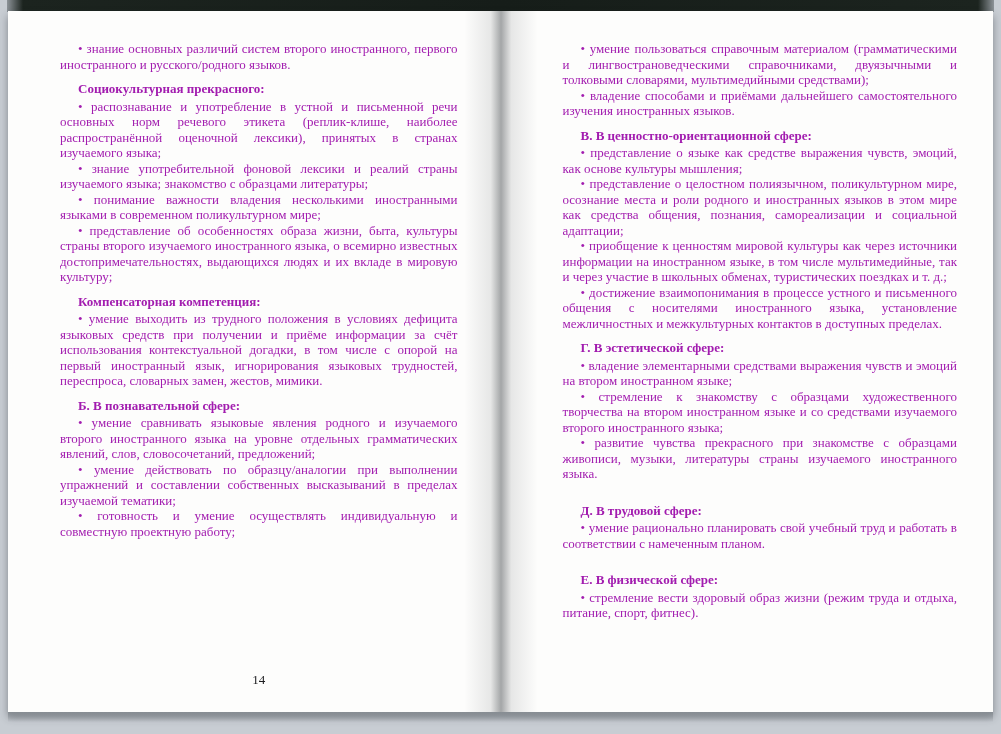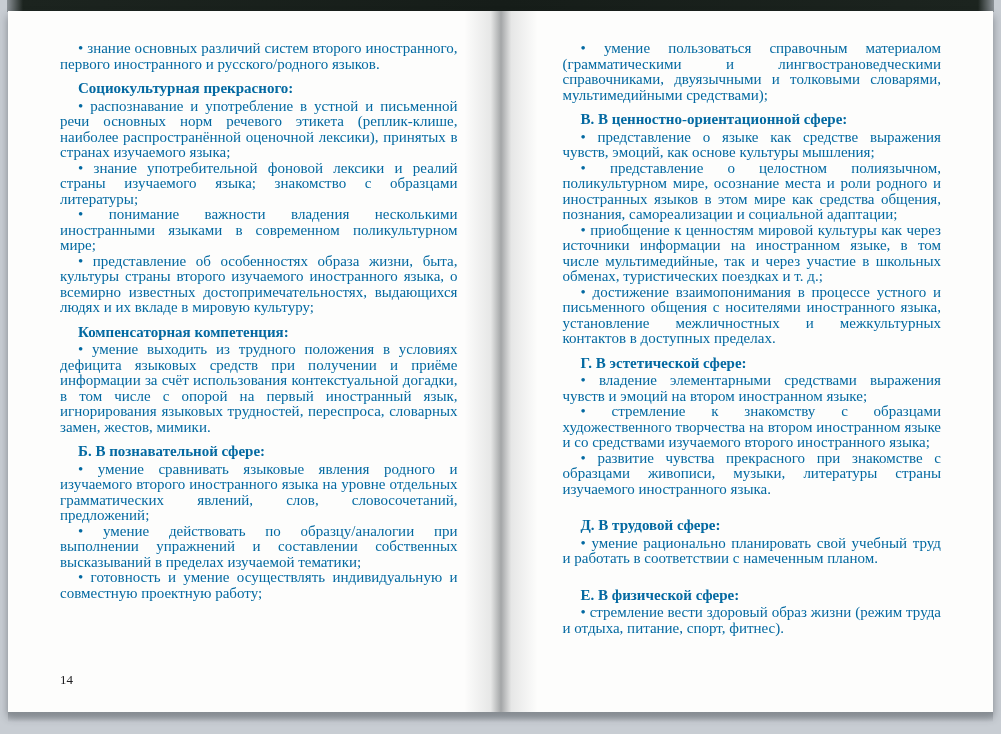--- a/index.html
+++ b/index.html
@@ -60,43 +60,44 @@
     position: absolute;
     left: 8px;
     top: 712px;
     width: 985px;
     height: 10px;
     background: linear-gradient(to bottom, #878d93, rgba(135, 141, 147, 0));
   }
   .text-col {
     position: absolute;
     top: 30px;
-    font-size: 15px;
+    font-size: 13px;
     line-height: 15.5px;
-    color: #0369a1;
+    color: #a21caf;
     text-align: justify;
   }
   .page.left .text-col  { left: 52px; right: 43px; }
-  .page.right .text-col { left: 62px; right: 52px; }
+  .page.right .text-col { left: 62px; right: 36px; }
 
   .text-col p { margin: 0; }
   .text-col p.bullet { text-indent: 18px; }
   .text-col p.heading {
     text-indent: 18px;
     font-weight: bold;
     margin-top: 9px;
     margin-bottom: 2px;
   }
   .text-col p.heading.gap-large { margin-top: 21px; }
 
   .page-number {
     position: absolute;
     bottom: 24px;
     left: 52px;
     right: 43px;
+    text-align: center;
     font-size: 13px;
     color: #1d1d20;
   }
 </style>
 </head>
 <body>
 
 <div class="scan">
   <div class="top-edge"></div>
 
@@ -114,20 +115,21 @@
           <p class="heading">Б. В познавательной сфере:</p>
           <p class="bullet">•&nbsp;умение сравнивать языковые явления родного и изучаемого второго иностранного языка на уровне отдельных грамматических явлений, слов, словосочетаний, предложений;</p>
           <p class="bullet">•&nbsp;умение действовать по образцу/аналогии при выполнении упражнений и составлении собственных высказываний в пределах изучаемой тематики;</p>
           <p class="bullet">•&nbsp;готовность и умение осуществлять индивидуальную и совместную проектную работу;</p>
         </div>
       <div class="page-number">14</div>
     </div>
     <div class="page right">
       <div class="text-col">
           <p class="bullet">•&nbsp;умение пользоваться справочным материалом (грамматическими и лингвострановедческими справочниками, двуязычными и толковыми словарями, мультимедийными средствами);</p>
+          <p class="bullet">•&nbsp;владение способами и приёмами дальнейшего самостоятельного изучения иностранных языков.</p>
           <p class="heading">В. В ценностно-ориентационной сфере:</p>
           <p class="bullet">•&nbsp;представление о языке как средстве выражения чувств, эмоций, как основе культуры мышления;</p>
           <p class="bullet">•&nbsp;представление о целостном полиязычном, поликультурном мире, осознание места и роли родного и иностранных языков в этом мире как средства общения, познания, самореализации и социальной адаптации;</p>
           <p class="bullet">•&nbsp;приобщение к ценностям мировой культуры как через источники информации на иностранном языке, в том числе мультимедийные, так и через участие в школьных обменах, туристических поездках и т. д.;</p>
           <p class="bullet">•&nbsp;достижение взаимопонимания в процессе устного и письменного общения с носителями иностранного языка, установление межличностных и межкультурных контактов в доступных пределах.</p>
           <p class="heading">Г. В эстетической сфере:</p>
           <p class="bullet">•&nbsp;владение элементарными средствами выражения чувств и эмоций на втором иностранном языке;</p>
           <p class="bullet">•&nbsp;стремление к знакомству с образцами художественного творчества на втором иностранном языке и со средствами изучаемого второго иностранного языка;</p>
           <p class="bullet">•&nbsp;развитие чувства прекрасного при знакомстве с образцами живописи, музыки, литературы страны изучаемого иностранного языка.</p>
           <p class="heading gap-large">Д. В трудовой сфере:</p>

